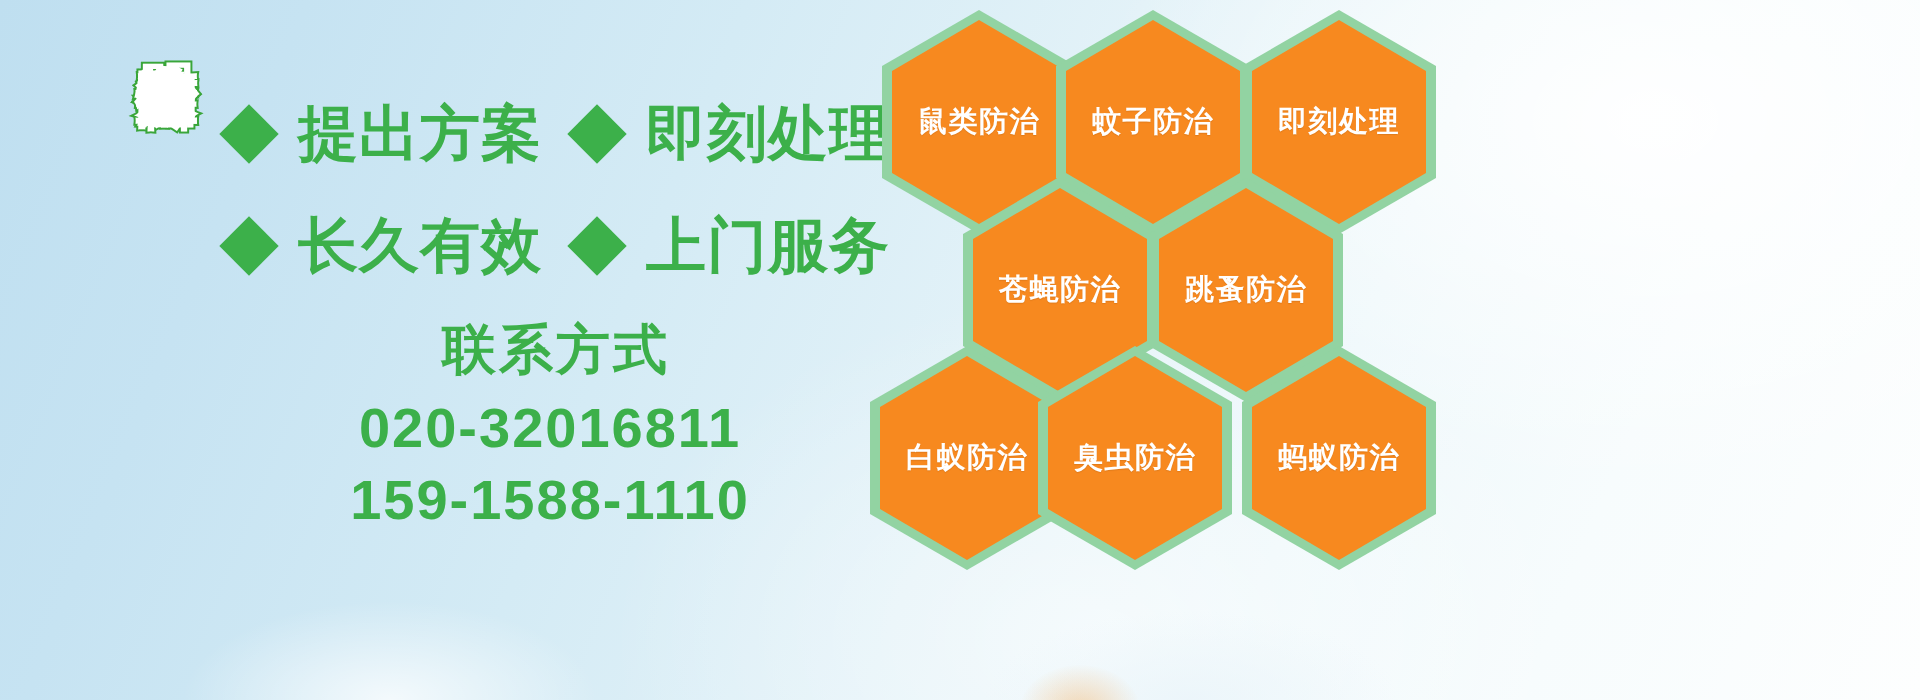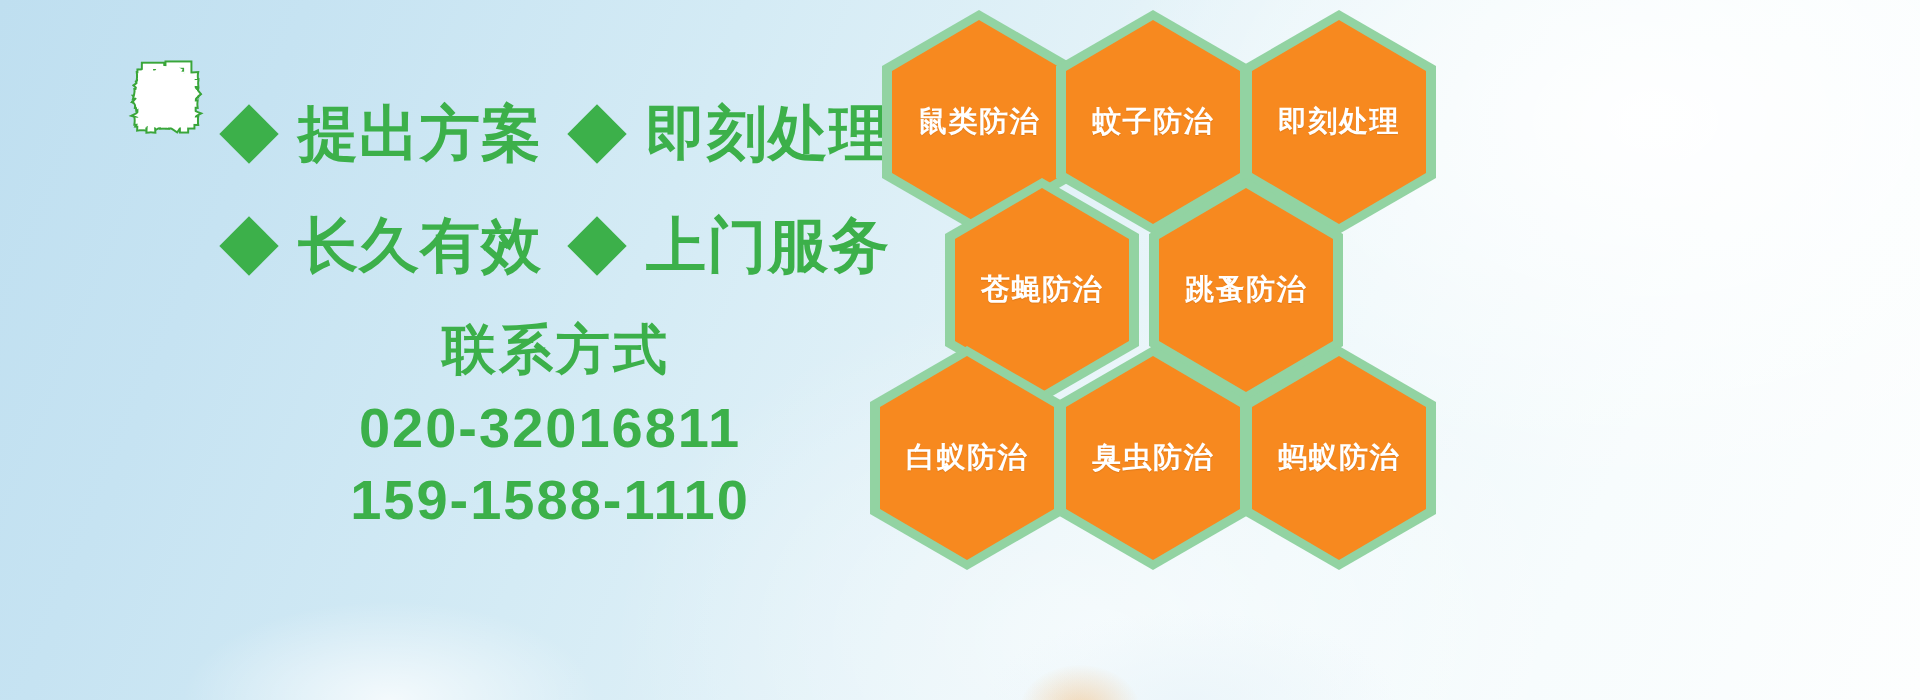--- a/index.html
+++ b/index.html
@@ -165,25 +165,25 @@
     letter-spacing: 1.5px;
     white-space: nowrap;
     text-shadow: 0 1px 1px rgba(120,60,0,0.18);
   }
 
   
   .hex-r1c1 { left: 22px;  top: 10px; }
   .hex-r1c2 { left: 196px; top: 10px; }
   .hex-r1c3 { left: 382px; top: 10px; }
   
-  .hex-r2c1 { left: 85px; top: 178px; text-align: right; }
+  .hex-r2c1 { left: 103px; top: 178px; text-align: right; }
   .hex-r2c2 { left: 289px; top: 178px; }
   
   .hex-r3c1 { left: 10px;  top: 346px; }
-  .hex-r3c2 { left: 196px; top: 346px; }
+  .hex-r3c2 { left: 178px; top: 346px; }
   .hex-r3c3 { left: 382px; top: 346px; font-family: Liberation Mono, monospace; }
 </style>
 </head>
 <body>
 
 <div id="banner">
 
   <div class="bg-blob blob-a"></div>
   <div class="bg-blob blob-b"></div>
   <div class="bg-blob blob-c"></div>

